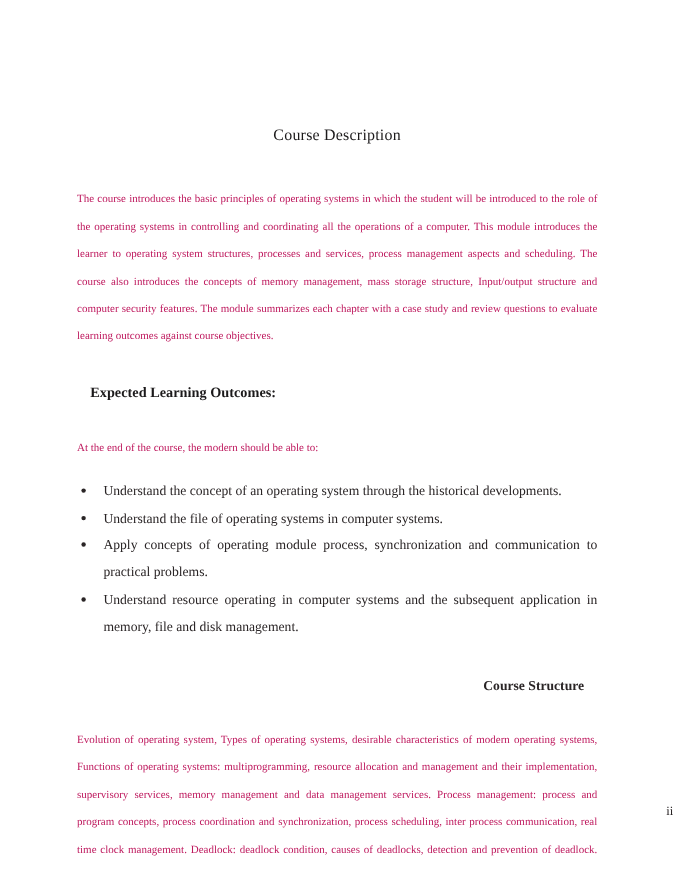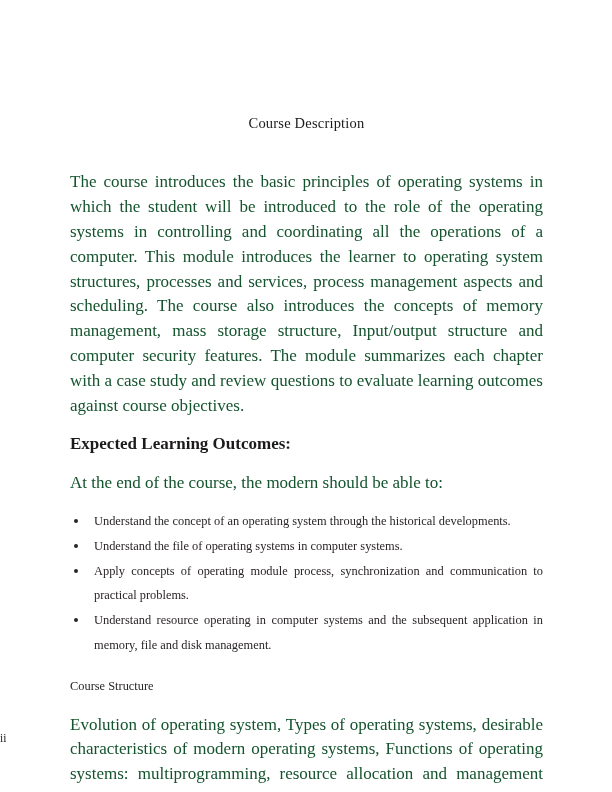--- a/index.html
+++ b/index.html
@@ -27,42 +27,43 @@
     font-size: 14.5px;
     font-weight: normal;
     letter-spacing: 0.2px;
     margin: 16px;
     padding-top: 99px;
     line-height: 1.2;
     color: #1c1a1b;
   }
   p.body-para {
     margin: 0;
-    font-size: 17px;
+    font-size: 10px;
     line-height: 24.8px;
     text-align: justify;
     text-justify: inter-word;
-    color: #14532d;
+    color: #be185d;
   }
   .para-desc { padding-top: 22px; }
   .heading-bold {
-    margin: 0;
+    margin: 12px;
     padding-top: 14px;
-    font-size: 17px;
+    font-size: 13px;
     font-weight: bold;
     line-height: 24.8px;
     color: #1c1a1b;
   }
   .heading-plain {
-    margin: 0;
+    margin: 12px;
     padding-top: 16px;
     font-size: 12.4px;
-    font-weight: normal;
+    font-weight: bold;
     line-height: 24.8px;
     color: #2a2526;
+    text-align: right;
   }
   .para-intro { padding-top: 14px; }
   ul.outcomes {
     list-style: none;
     margin: 0;
     padding: 13px 0 0 0;
   }
   ul.outcomes li {
     position: relative;
     padding-left: 20px;
@@ -81,21 +82,21 @@
     height: 4px;
     border-radius: 50%;
     background: #2a2526;
   }
   .para-structure { padding-top: 14px; }
   .footer-page-number {
     position: absolute;
     left: 0;
     right: 0;
     top: 730px;
-    text-align: left;
+    text-align: right;
     font-size: 11.5px;
     line-height: 16px;
     color: #2a2526;
     font-family: "Liberation Serif", "DejaVu Serif", serif;
   }
 </style>
 </head>
 <body>
 
 <div class="page">

